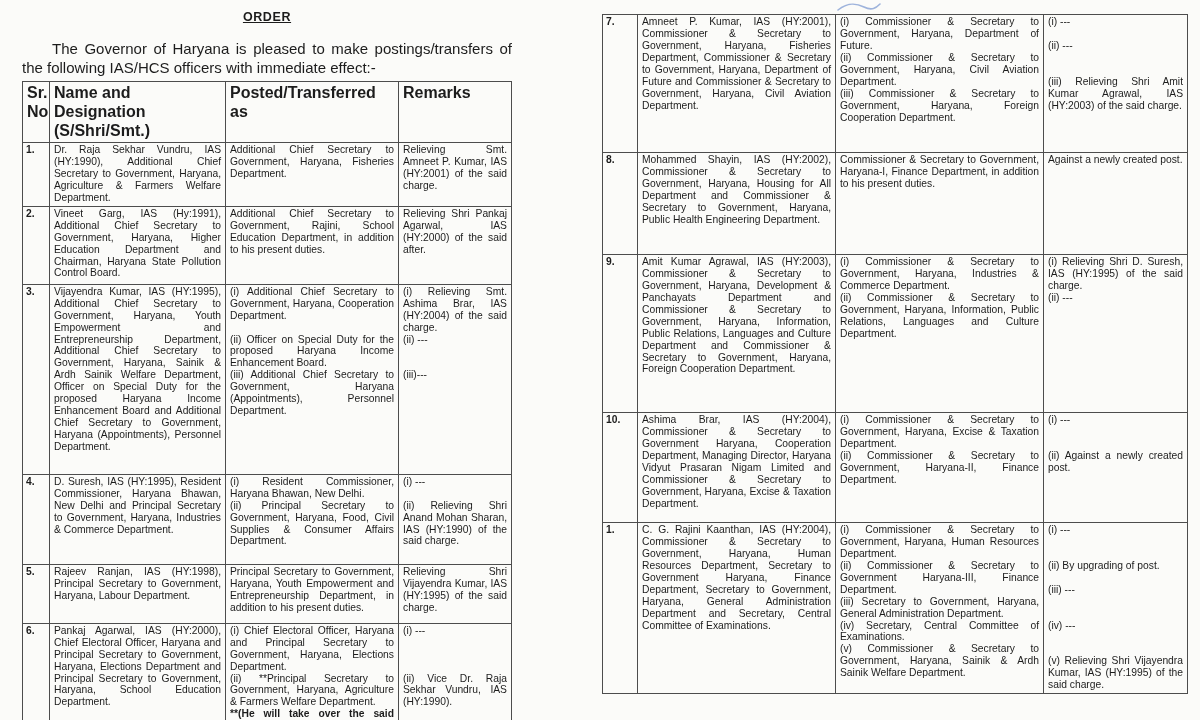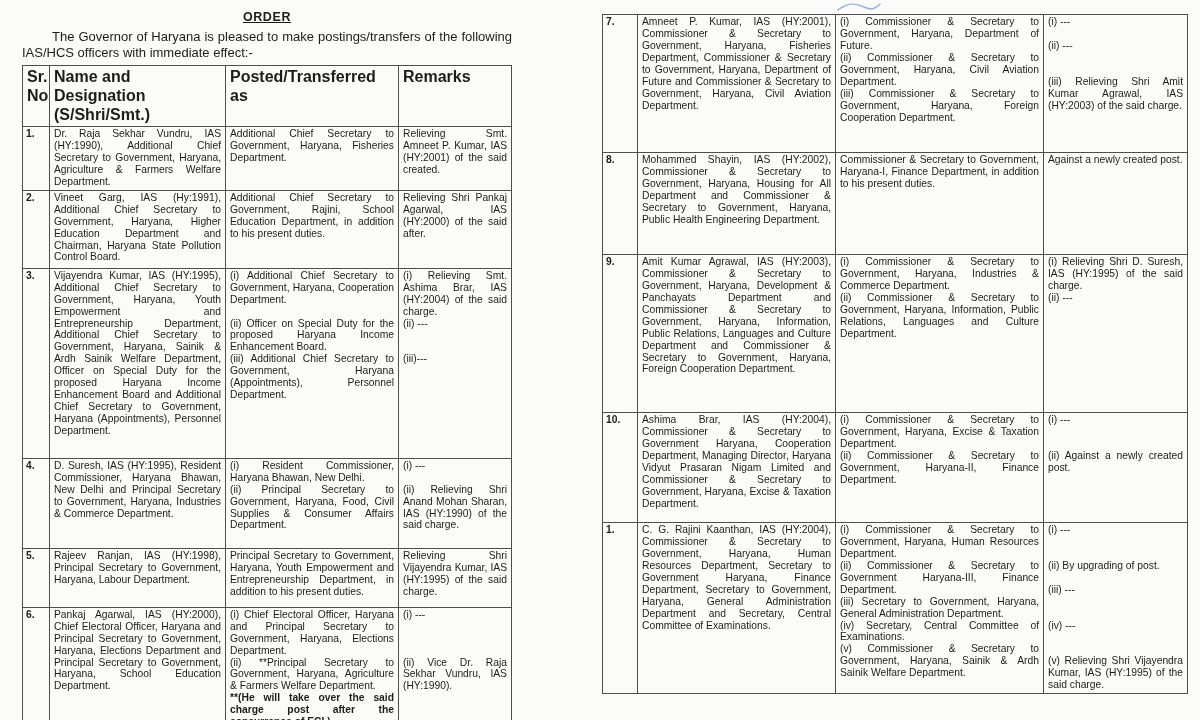--- a/index.html
+++ b/index.html
@@ -20,22 +20,22 @@
   .doc-title {
     text-align: center;
     font-weight: bold;
     font-size: 12.5px;
     letter-spacing: 0.6px;
     text-decoration: underline;
     color: #1c1c1c;
     margin: 0 0 3px 0;
   }
   .intro {
-    margin: 5px 0 3px 0;
-    font-size: 13px;
+    margin: 16px 0 3px 0;
+    font-size: 15px;
     line-height: 1.25;
     text-indent: 30px;
     text-align: justify;
     color: #1c1c1c;
   }
 
   table.tbl {
     border-collapse: collapse;
     table-layout: fixed;
     width: 100%;
@@ -107,21 +107,21 @@
 No.</td>
           <td>Name and Designation
 (S/Shri/Smt.)</td>
           <td>Posted/Transferred as</td>
           <td>Remarks</td>
         </tr>
         <tr class="L1">
           <td class="sr">1.</td>
           <td>Dr. Raja Sekhar Vundru, IAS (HY:1990), Additional Chief Secretary to Government, Haryana, Agriculture &amp; Farmers Welfare Department.</td>
           <td>Additional Chief Secretary to Government, Haryana, Fisheries Department.</td>
-          <td>Relieving Smt. Amneet P. Kumar, IAS (HY:2001) of the said created.</td>
+          <td>Relieving Smt. Amneet P. Kumar, IAS (HY:2001) of the said charge.</td>
         </tr>
         <tr class="L2">
           <td class="sr">2.</td>
           <td>Vineet Garg, IAS (Hy:1991), Additional Chief Secretary to Government, Haryana, Higher Education Department and Chairman, Haryana State Pollution Control Board.</td>
           <td>Additional Chief Secretary to Government, Rajini, School Education Department, in addition to his present duties.</td>
           <td>Relieving Shri Pankaj Agarwal, IAS (HY:2000) of the said after.</td>
         </tr>
         <tr class="L3">
           <td class="sr">3.</td>
           <td>Vijayendra Kumar, IAS (HY:1995), Additional Chief Secretary to Government, Haryana, Youth Empowerment and Entrepreneurship Department, Additional Chief Secretary to Government, Haryana, Sainik &amp; Ardh Sainik Welfare Department, Officer on Special Duty for the proposed Haryana Income Enhancement Board and Additional Chief Secretary to Government, Haryana (Appointments), Personnel Department.</td>

